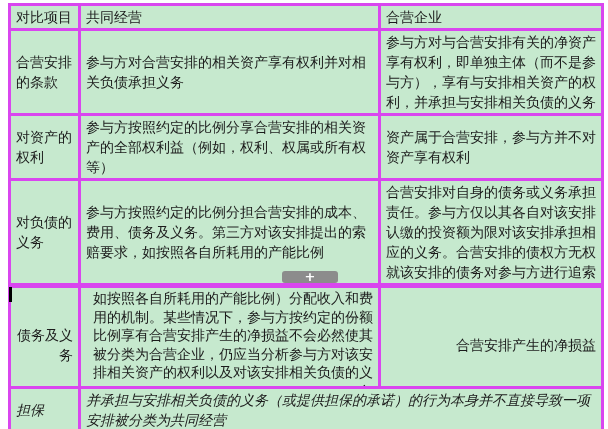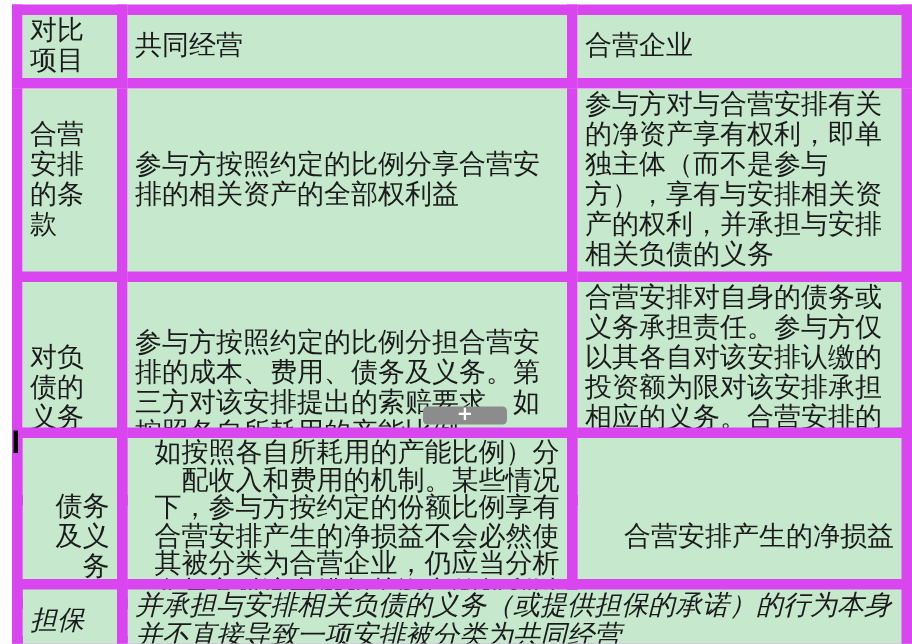--- a/index.html
+++ b/index.html
@@ -12,23 +12,23 @@
   .page { position:relative; width:608px; height:429px; overflow:hidden; }
 
   table.cmp {
     position:absolute;
     left:8px;
     border-collapse:collapse;
     table-layout:fixed;
     width:593px;
   }
   table.cmp td {
-    border:7px solid #d946ef;
+    border:3px solid #d946ef;
     background:#c6e9ce;
-    font-size:18px;
+    font-size:14px;
     line-height:20px;
     padding:1px 5px;
     vertical-align:middle;
     overflow:hidden;
     word-break:break-all;
   }
   .sec1 { top:3px; }
   .sec2 { top:285px; }
   .sec3 { top:386px;font-style:italic; }
   .sec2 td { vertical-align:top; padding-top:3px;text-align:right; }
@@ -68,22 +68,27 @@
         <col style="width:223px">
       </colgroup>
     <tbody>
         <tr style="height:21px">
       <td>对比项目</td>
       <td>共同经营</td>
       <td>合营企业</td>
     </tr>
     <tr style="height:83px">
       <td class="label-cell">合营安排的条款</td>
-      <td>参与方按照约定的比例分享合营安排的相关资产的全部权利益</td>
+      <td>参与方对合营安排的相关资产享有权利并对相关负债承担义务</td>
       <td>参与方对与合营安排有关的净资产享有权利，即单独主体（而不是参与方），享有与安排相关资产的权利，并承担与安排相关负债的义务</td>
+    </tr>
+    <tr style="height:45px">
+      <td class="label-cell">对资产的权利</td>
+      <td>参与方按照约定的比例分享合营安排的相关资产的全部权利益（例如，权利、权属或所有权等）</td>
+      <td>资产属于合营安排，参与方并不对资产享有权利</td>
     </tr>
     <tr style="height:101px">
       <td class="label-cell">对负债的义务</td>
       <td>参与方按照约定的比例分担合营安排的成本、费用、债务及义务。第三方对该安排提出的索赔要求，如按照各自所耗用的产能比例</td>
       <td>合营安排对自身的债务或义务承担责任。参与方仅以其各自对该安排认缴的投资额为限对该安排承担相应的义务。合营安排的债权方无权就该安排的债务对参与方进行追索</td>
     </tr>
     <tr style="height:25px">
       <td class="label-cell">收入、费</td>
       <td>合营安排建立了各参与方按照约定的比例（例</td>
       <td>各参与方按照约定的份额比例享有</td>

